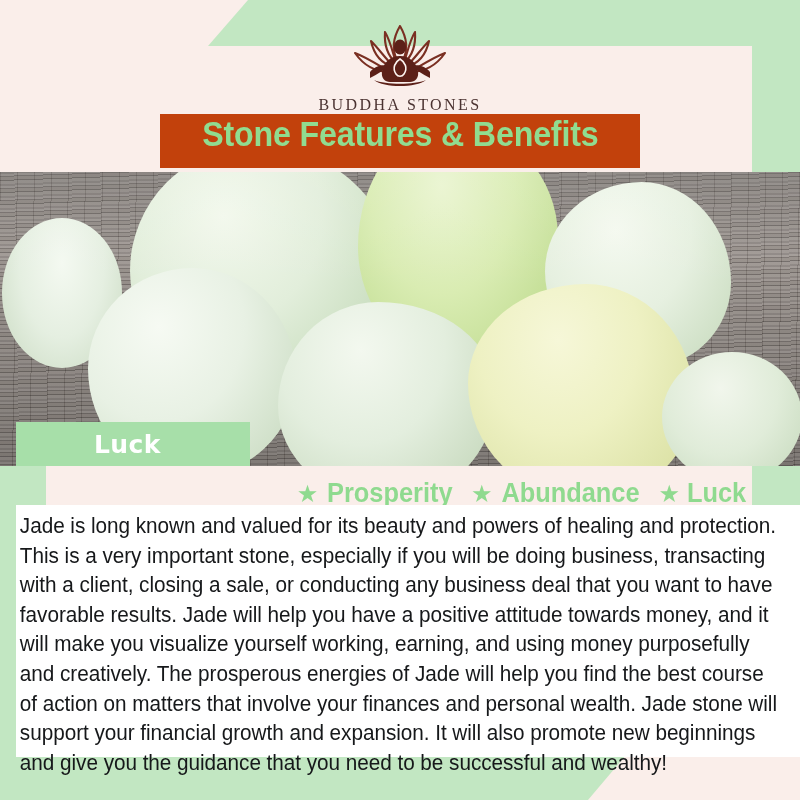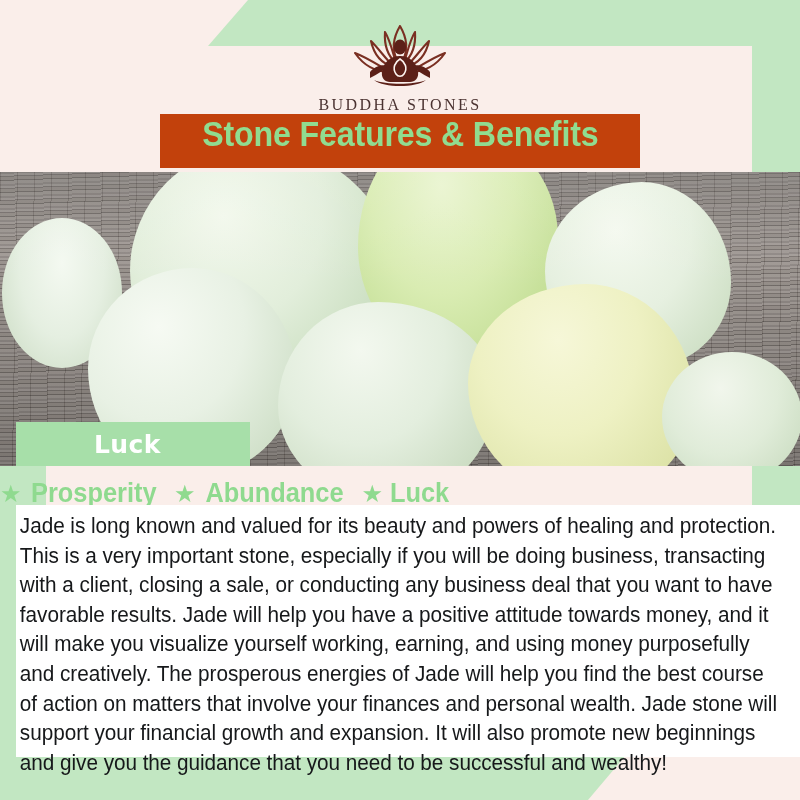--- a/index.html
+++ b/index.html
@@ -194,21 +194,21 @@
     letter-spacing: 0.4px;
     font-family: "DejaVu Sans", sans-serif;
   }
 
   
   .keywords {
     position: absolute;
     top: 478px;
     left: 0;
     width: 748px;
-    text-align: left;
+    text-align: right;
     z-index: 7;
     white-space: nowrap;
   }
   .kw {
     display: inline-block;
     font-family: "Liberation Sans Narrow", "Liberation Sans", sans-serif;
     font-weight: 700;
     font-size: 27px;
     color: #8fda8f;
     transform: scaleX(0.94);

